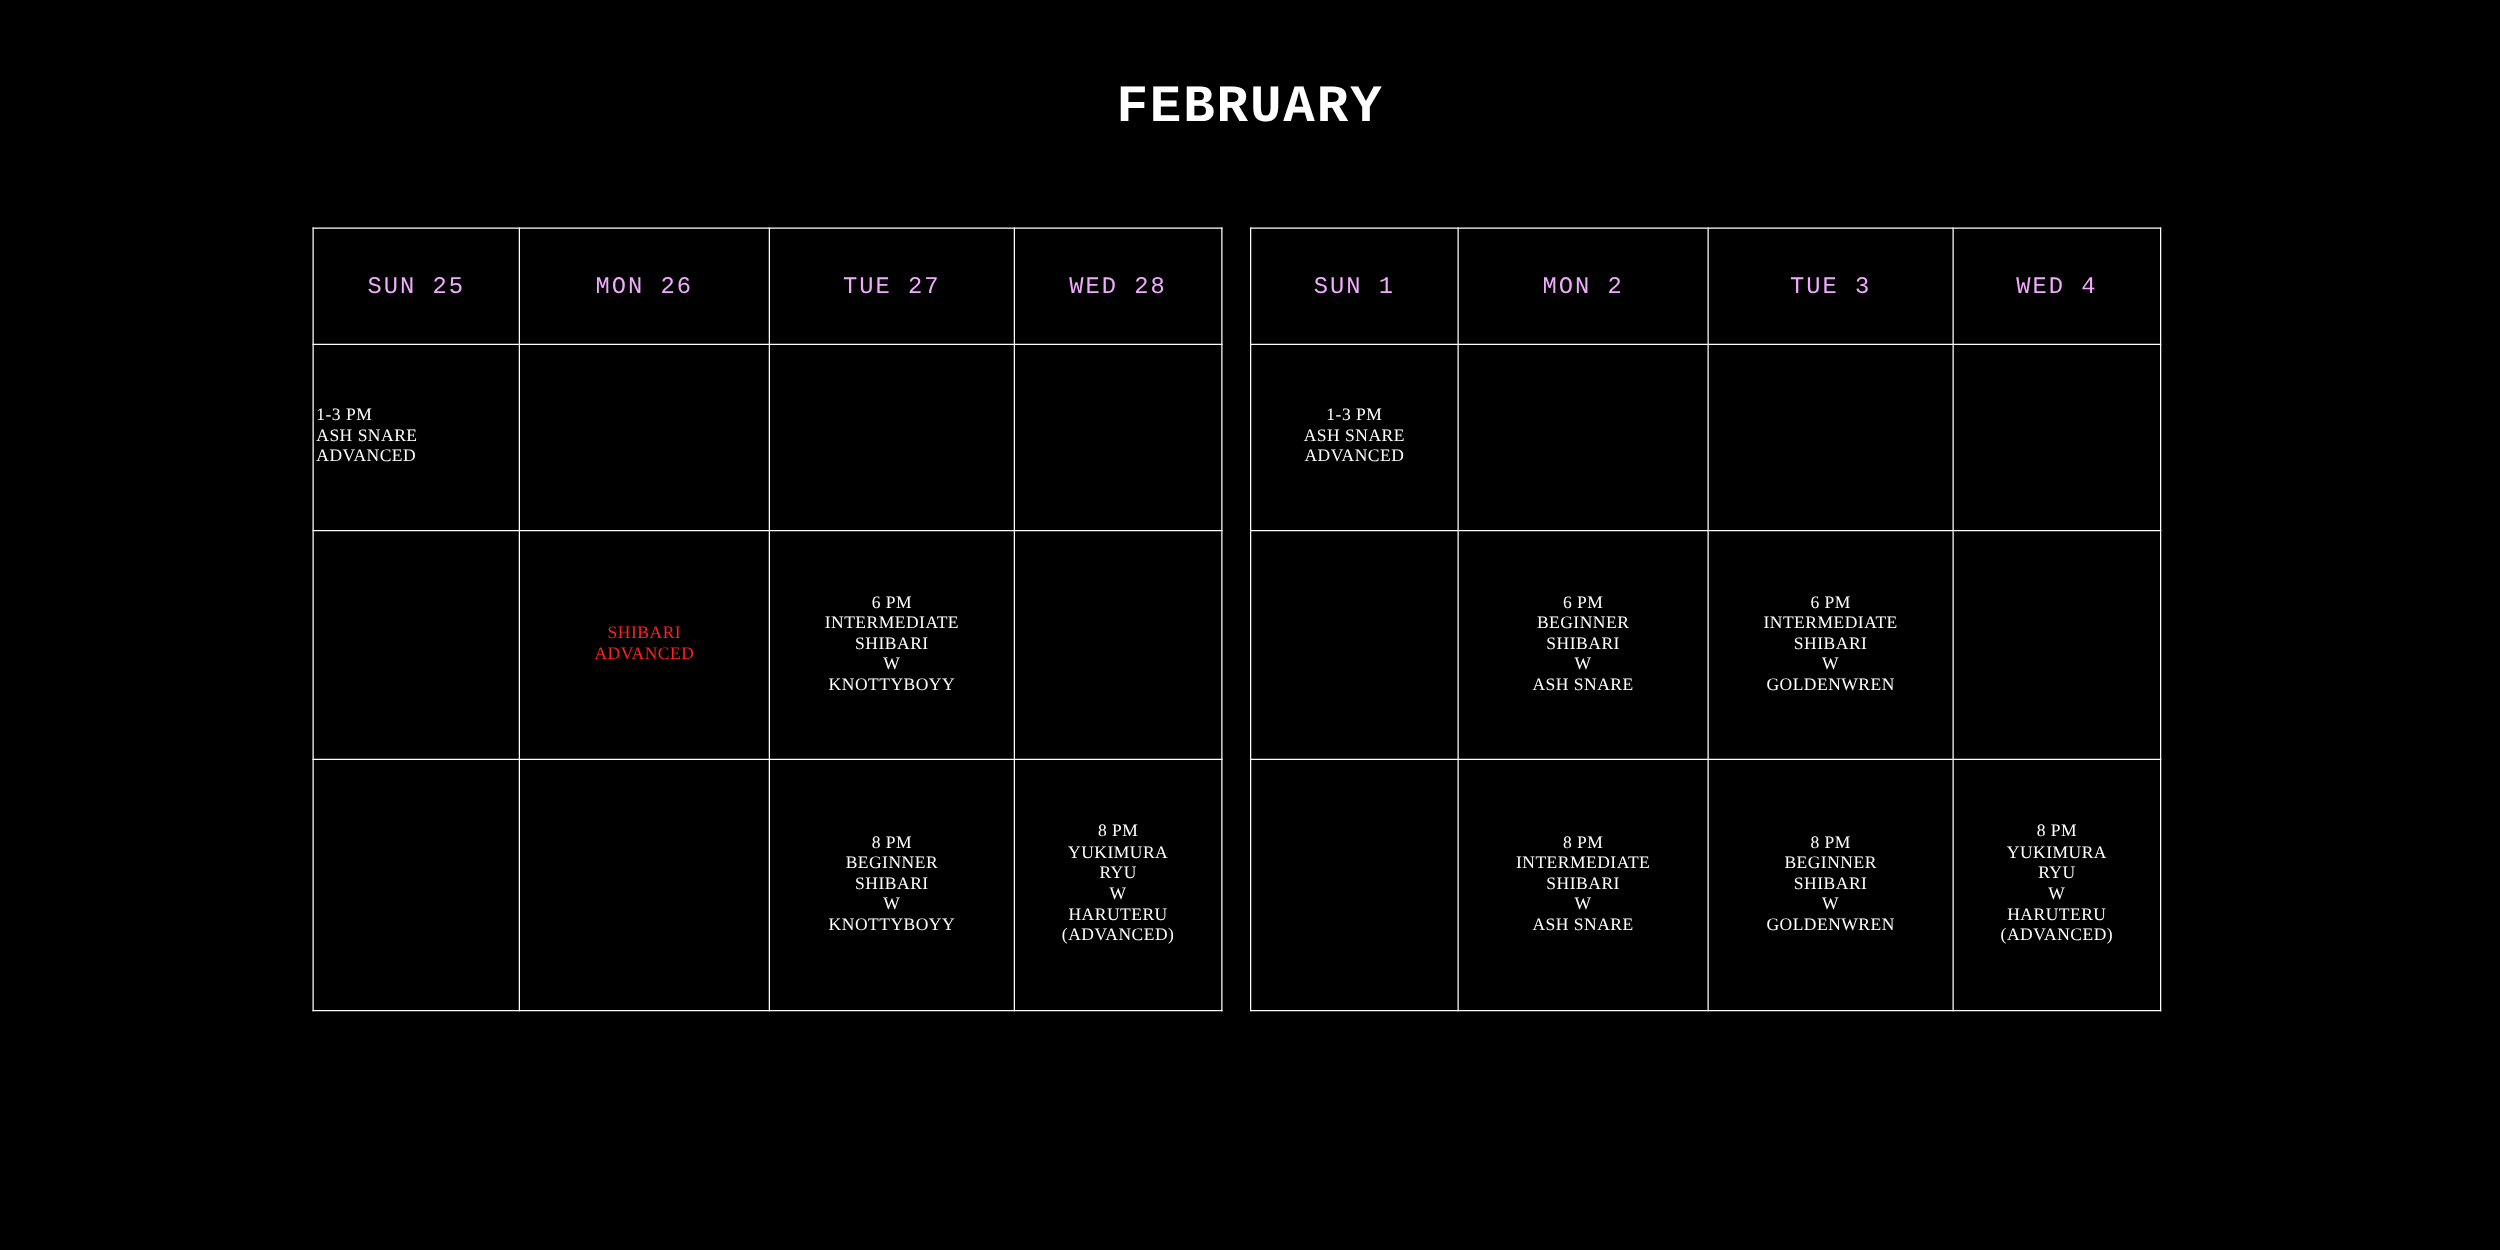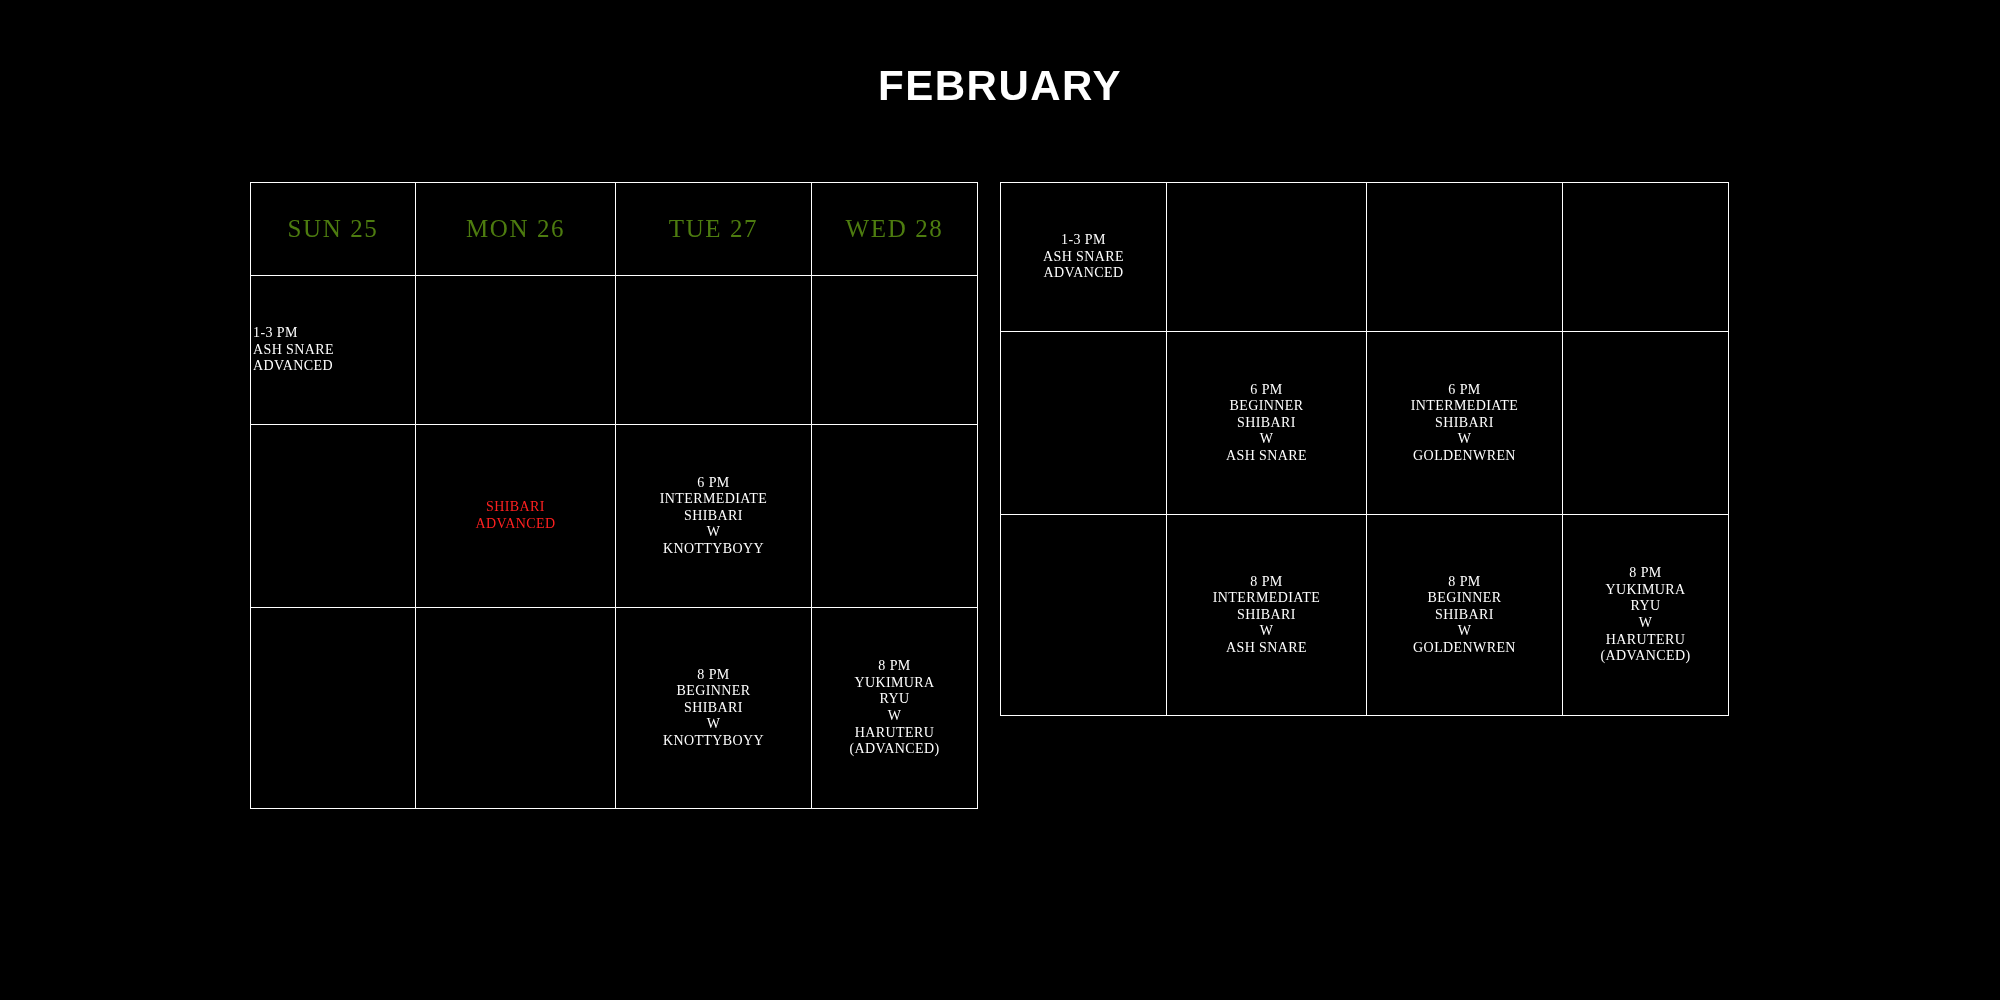--- a/index.html
+++ b/index.html
@@ -16,21 +16,21 @@
     color: #ffffff;
   }
 
   
   .title {
     position: absolute;
     top: 62px;
     left: 0;
     width: 2000px;
     text-align: center;
-    font-family: Liberation Sans, sans-serif;
+    font-family: Liberation Mono, monospace;
     font-weight: bold;
     font-size: 42px;
     letter-spacing: 1.5px;
     color: #ffffff;
   }
 
   
   .cal {
     position: absolute;
     border-collapse: collapse;
@@ -47,24 +47,24 @@
 
   .cal td {
     border: 1px solid #ffffff;
     vertical-align: middle;
     text-align: center;
     padding: 0;
   }
 
   .cal .head-cell {
     height: 92px;
-    color: #4d7c0f;
-    font-size: 25px;
+    color: #f0abfc;
+    font-size: 19px;
     letter-spacing: 1.6px;
-    font-family: Liberation Serif, serif;
+    font-family: Liberation Mono, monospace;
   }
 
   .cal .body-cell {
     font-size: 14px;
     line-height: 1.18;
     letter-spacing: 0.4px;
     color: #ffffff;
     font-family: "Liberation Serif", serif;
   }
 
@@ -172,20 +172,26 @@
 </table>
 
 <table class="cal week-two">
   <colgroup>
     <col class="c0">
       <col class="c1">
       <col class="c2">
       <col class="c3">
   </colgroup>
   <tbody>
+    <tr>
+      <td class="head-cell">SUN  1</td>
+      <td class="head-cell">MON 2</td>
+      <td class="head-cell">TUE 3</td>
+      <td class="head-cell">WED 4</td>
+    </tr>
     <tr class="row-a">
       <td class="body-cell vtop">
           <span class="cell-lines">
             <span>1-3 PM</span>
             <span>ASH SNARE</span>
             <span>ADVANCED</span>
           </span>
         </td>
       <td class="body-cell"></td>
       <td class="body-cell"></td>

